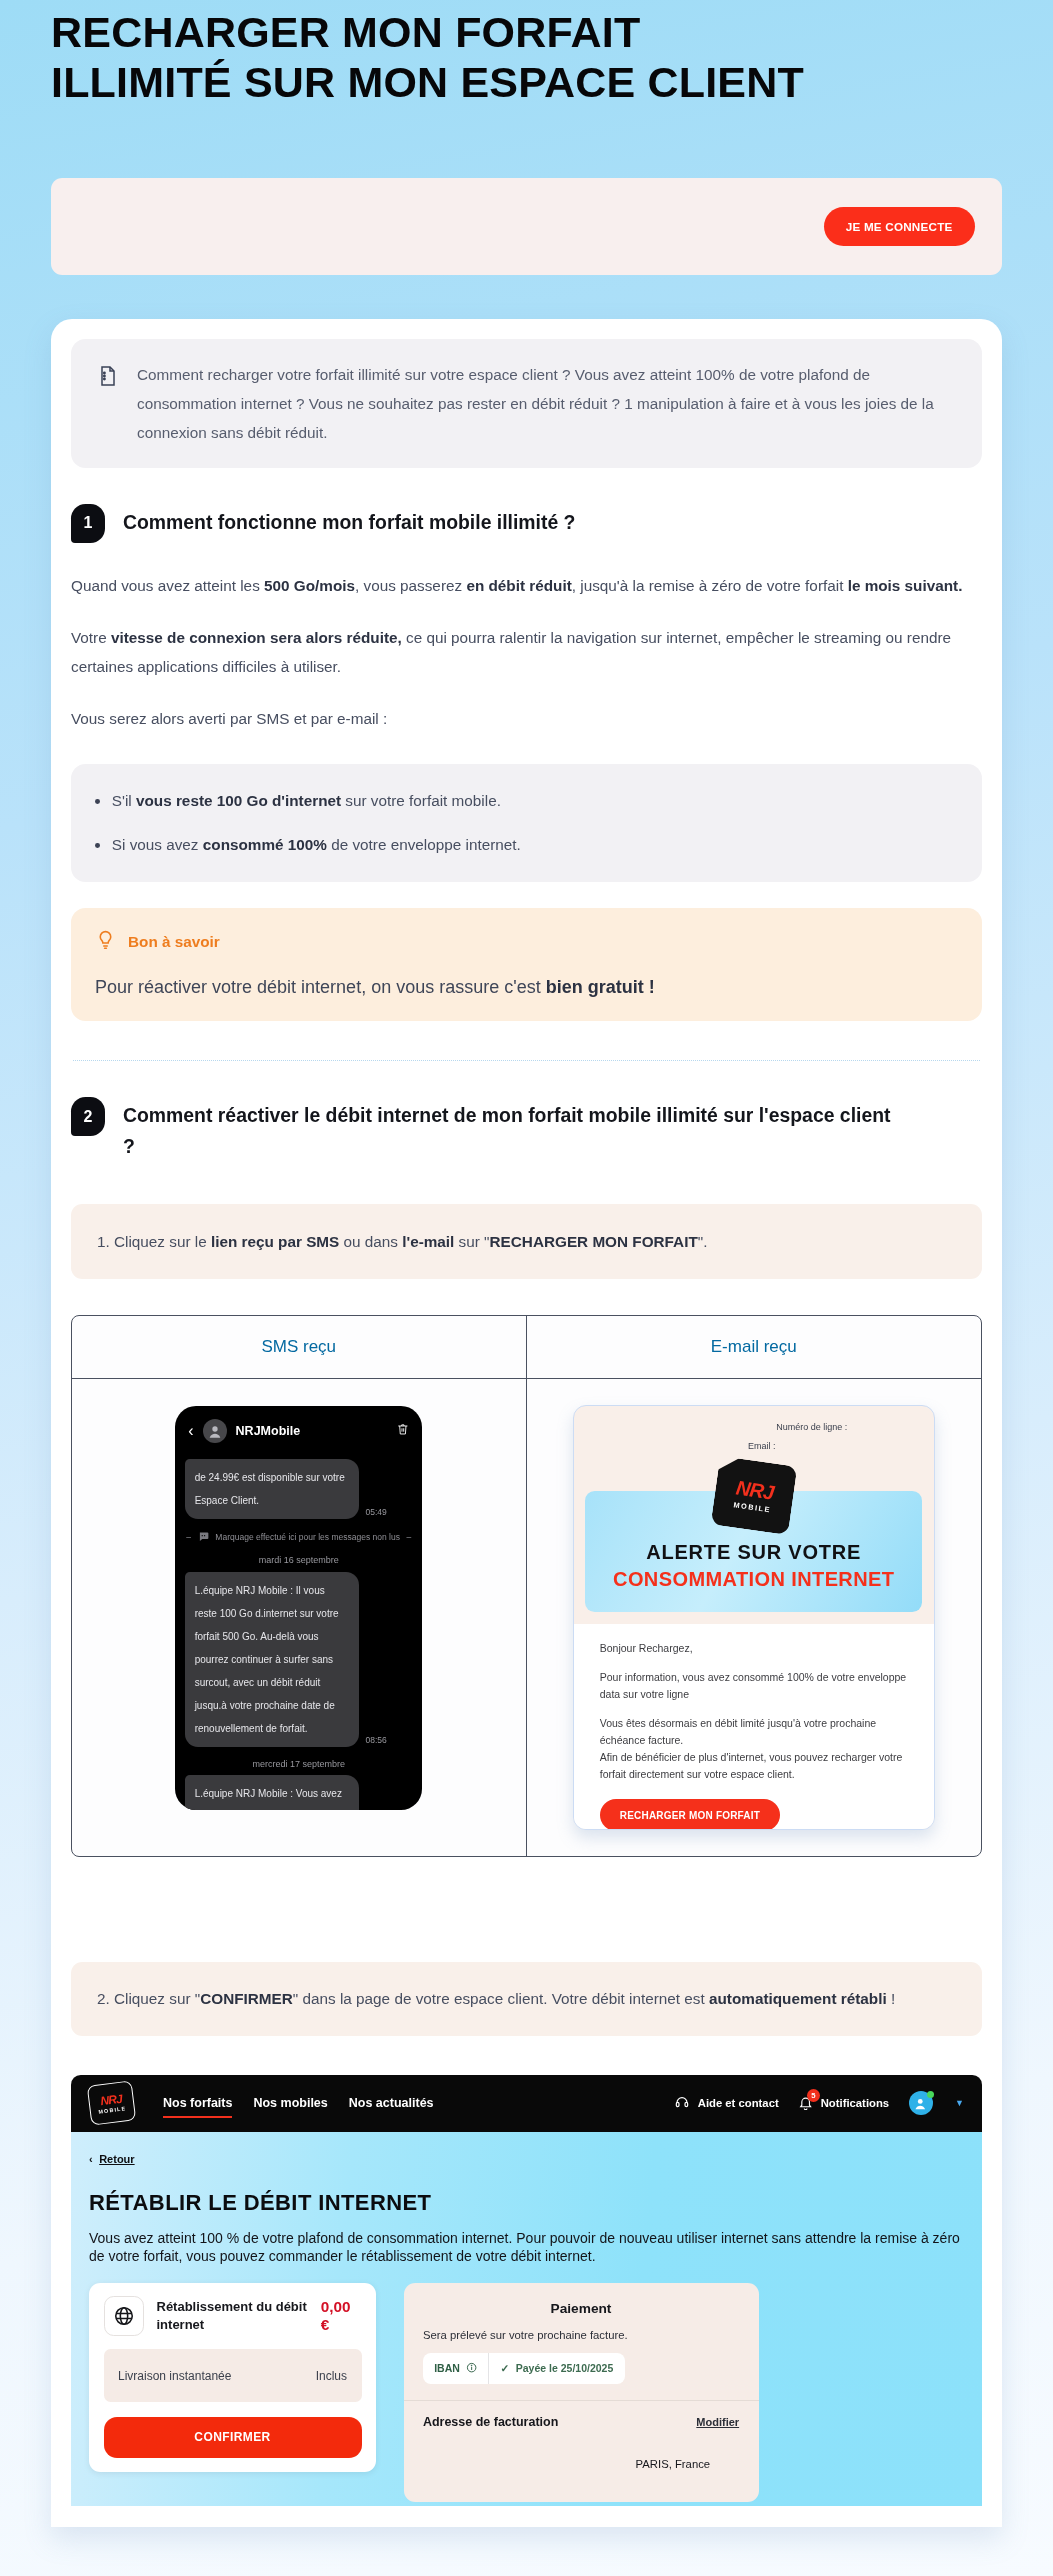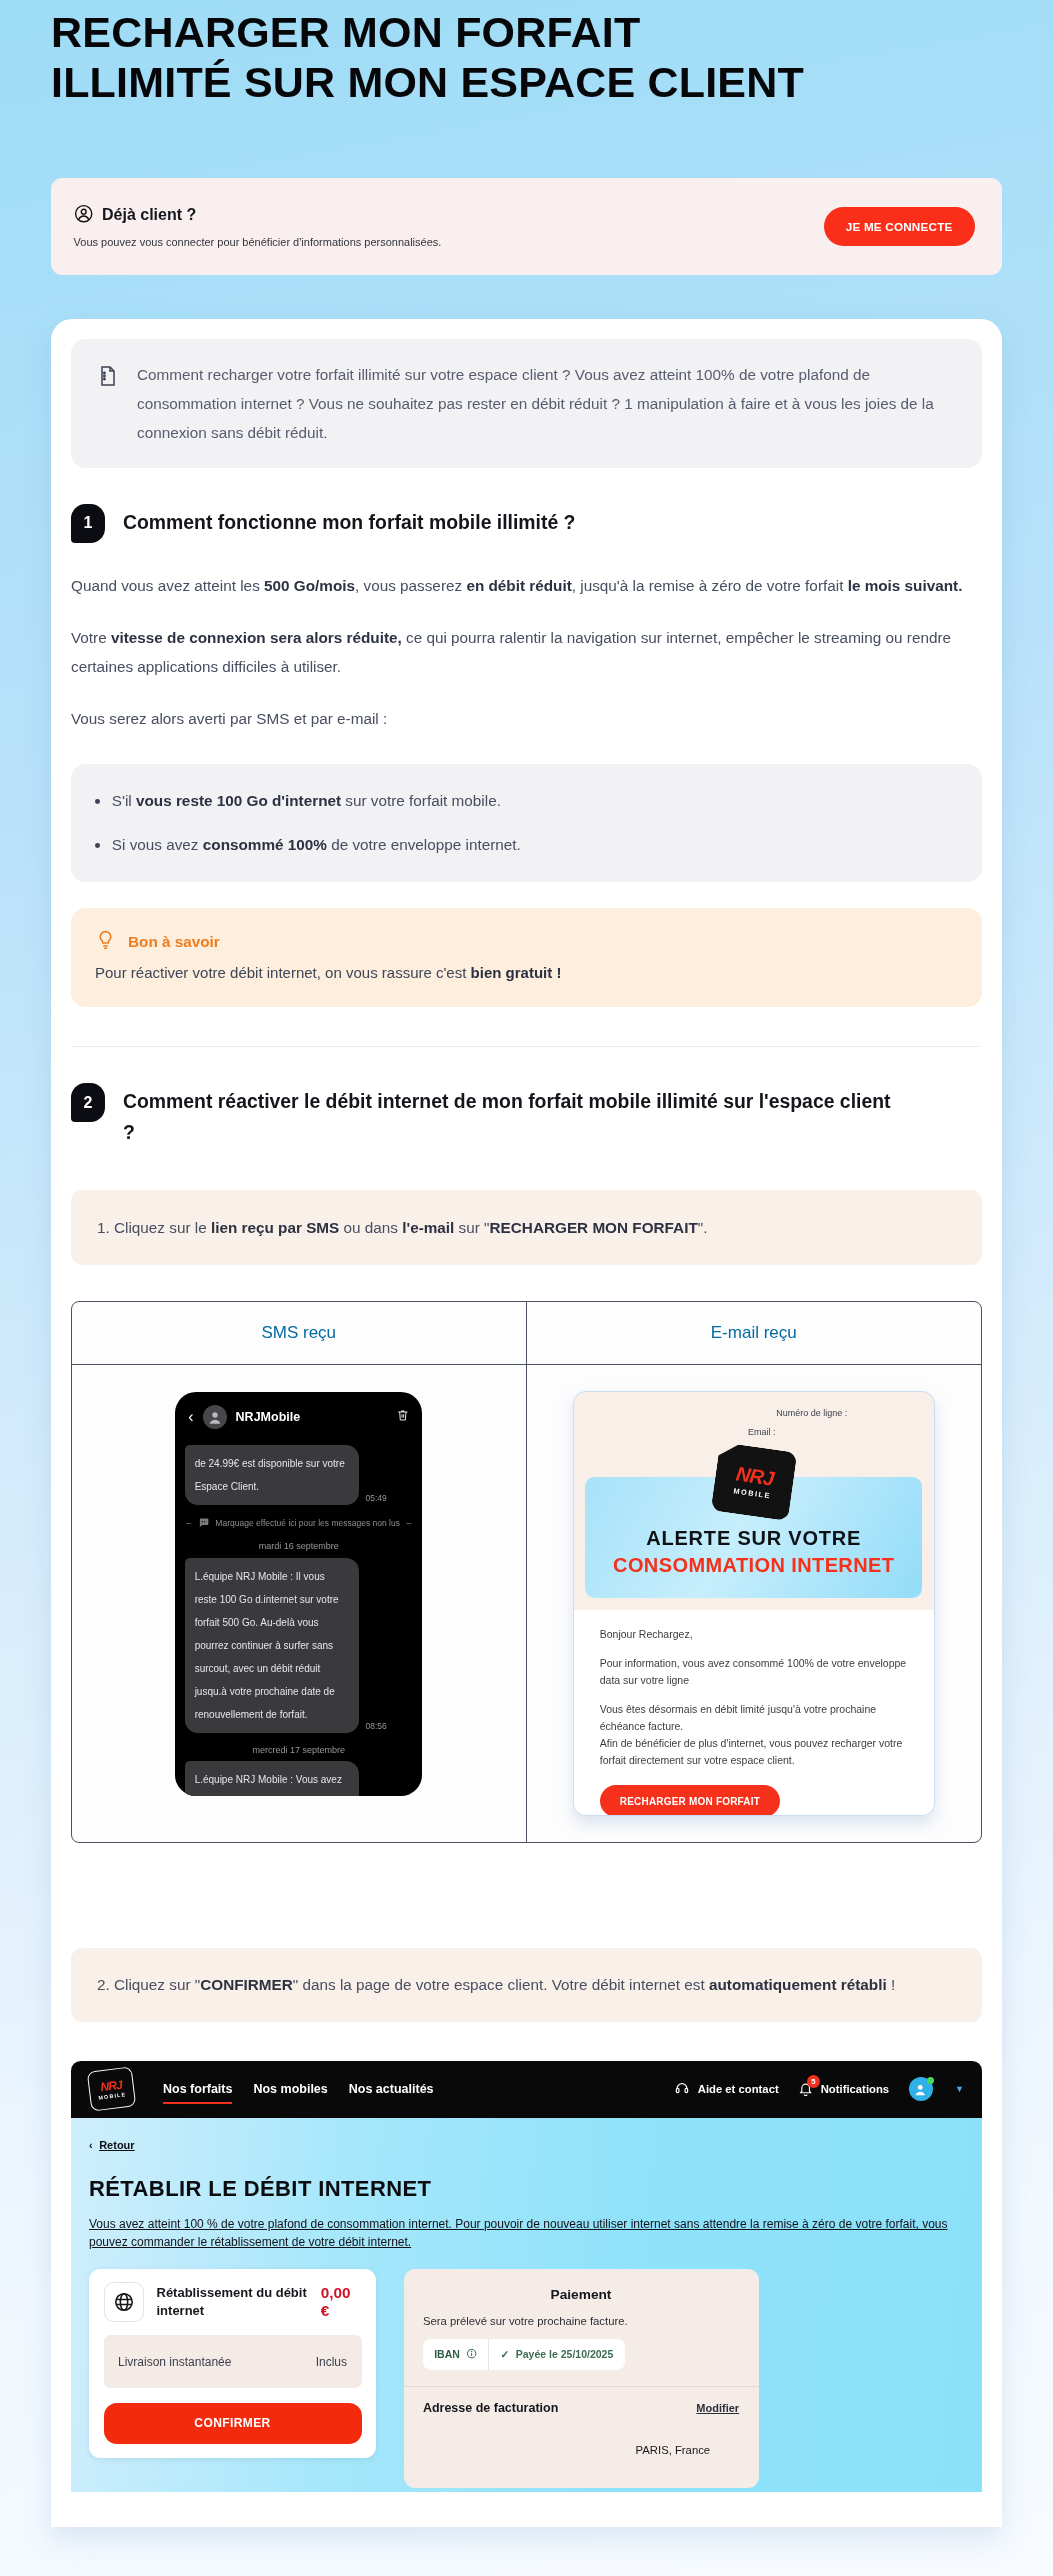--- a/index.html
+++ b/index.html
@@ -36,21 +36,21 @@
 
   .para { font-size:15.3px; line-height:29px; color:#474e60; margin-top:23.4px; }
   .para.first { margin-top:28px; }
 
   .bullets { margin-top:31px; background:#f2f1f4; border-radius:14.5px; padding:24px; display:flex; flex-direction:column; gap:18px; }
   .bullet { display:flex; gap:12px; font-size:15.3px; line-height:26px; color:#474e60; }
   .dot { width:4.8px; height:4.8px; border-radius:50%; background:#3c4254; margin-top:10.5px; flex-shrink:0; }
 
   .tip { margin-top:26px; background:#fdeedd; border-radius:14.5px; padding:21px 24px; }
   .tip-head { display:flex; align-items:center; gap:12px; color:#ee7d1f; font-size:15.3px; font-weight:800; }
-  .tip-text { margin-top:6px; font-size:15px; line-height:26px; color:#3f4658; }
+  .tip-text { margin-top:20px; font-size:18px; line-height:26px; color:#3f4658; }
 
   .divider { margin:39px 1.6px 0; border-top:1.6px dotted #b7d8ee; }
 
   .step-box { margin-top:42px; background:#f9f0ea; border-radius:11.3px; padding:22.6px 26px;
               font-size:15.3px; line-height:29px; color:#474e60; }
   .step-box.second { margin-top:105px; }
 
   .cmp { margin-top:36px; border:1.6px solid #4a5160; border-radius:8px; overflow:hidden; background:#fdfdfe; }
   .cmp-head { display:grid; grid-template-columns:1fr 1fr; border-bottom:1.6px solid #4a5160; }
   .cmp-head > div { padding:21px 8px; text-align:center; font-size:17px; color:#0369a1; }
@@ -113,21 +113,21 @@
            color:#fff; font-size:7.7px; font-weight:800; display:flex; align-items:center; justify-content:center; }
   .pava { position:relative; width:24px; height:24px; border-radius:50%; background:#2fb1e8;
           display:flex; align-items:center; justify-content:center; cursor:pointer; }
   .pava .gdot { position:absolute; top:-0.8px; right:-1.6px; width:7.3px; height:7.3px; border-radius:50%; background:#49d85b; }
   .pnav-caret { color:#49a9ef; font-size:9px; margin-left:3.2px; }
 
   .pblue { height:375px; background:linear-gradient(95deg,#cfeefc 0%,#a6e7fb 30%,#8ee2fa 62%,#8ce1fa 100%); padding:19.4px 18px; }
   .pback { display:inline-flex; align-items:center; gap:6.5px; font-size:11px; font-weight:700; color:#0e0f12; cursor:pointer; }
   .pback .lbl { text-decoration:underline; }
   .ph2 { margin-top:24px; font-size:22px; font-weight:900; color:#0b0c0f; letter-spacing:0.4px; }
-  .pdesc { margin-top:13px; font-size:12px; line-height:18px; color:#131419; max-width:876px;text-decoration:underline; }
+  .pdesc { margin-top:13px; font-size:14px; line-height:18px; color:#131419; max-width:876px; }
   .pcards { display:flex; gap:27.5px; margin-top:18px; align-items:flex-start; }
 
   .prod { width:287px; background:#fff; border-radius:11.3px; padding:13px 14.5px 14.5px; box-shadow:0 1.6px 6.5px rgba(0,0,0,.07); }
   .prod-top { display:flex; align-items:center; gap:13px; }
   .icon-box { width:40px; height:40px; border:1.2px solid #e5e1df; border-radius:9.7px; display:flex; align-items:center; justify-content:center; flex-shrink:0; }
   .prod-title { font-size:13px; font-weight:700; color:#17181d; line-height:18px; width:158px; }
   .prod-price { margin-left:auto; font-size:15.3px; font-weight:800; color:#d31126; }
   .prod-row { margin-top:13px; background:#f5ebe6; border-radius:6.5px; padding:19.4px 14.5px; display:flex;
               justify-content:space-between; font-size:12px; color:#3c414d; }
   .prod-btn { margin-top:14.5px; width:100%; background:#f32a0c; color:#fff; border:none; border-radius:13px;
@@ -148,33 +148,20 @@
 </style>
 </head>
 <body>
 
 <h1 class="h1">
   <span>RECHARGER MON FORFAIT</span><br>
   <span>ILLIMITÉ SUR MON ESPACE CLIENT</span>
 </h1>
 
 <div class="banner">
-  <div class="banner-left">
-    <div class="banner-title-row">
-      <span>
-        <svg width="19.4" height="19.4" viewBox="0 0 24 24" fill="none" stroke="#111" stroke-width="1.7">
-          <circle cx="12" cy="12" r="10"></circle>
-            <circle cx="12" cy="9.5" r="3"></circle>
-            <path d="M5.8 19c1.6-3.2 4.2-4.2 6.2-4.2s4.6 1 6.2 4.2"></path>
-        </svg>
-      </span>
-      <span class="banner-title">Déjà client ?</span>
-    </div>
-    <div class="banner-sub">Vous pouvez vous connecter pour bénéficier d'informations personnalisées.</div>
-  </div>
   <button class="btn-red">JE ME CONNECTE</button>
 </div>
 
 <div class="card">
 
   <div class="intro">
     <span>
       <svg width="24" height="24" viewBox="0 0 24 24" fill="none" stroke="#3a4155" stroke-width="1.5">
         <path d="M7 3h8l4 4v14H7z"></path>
           <path d="M15 3v4h4"></path>

